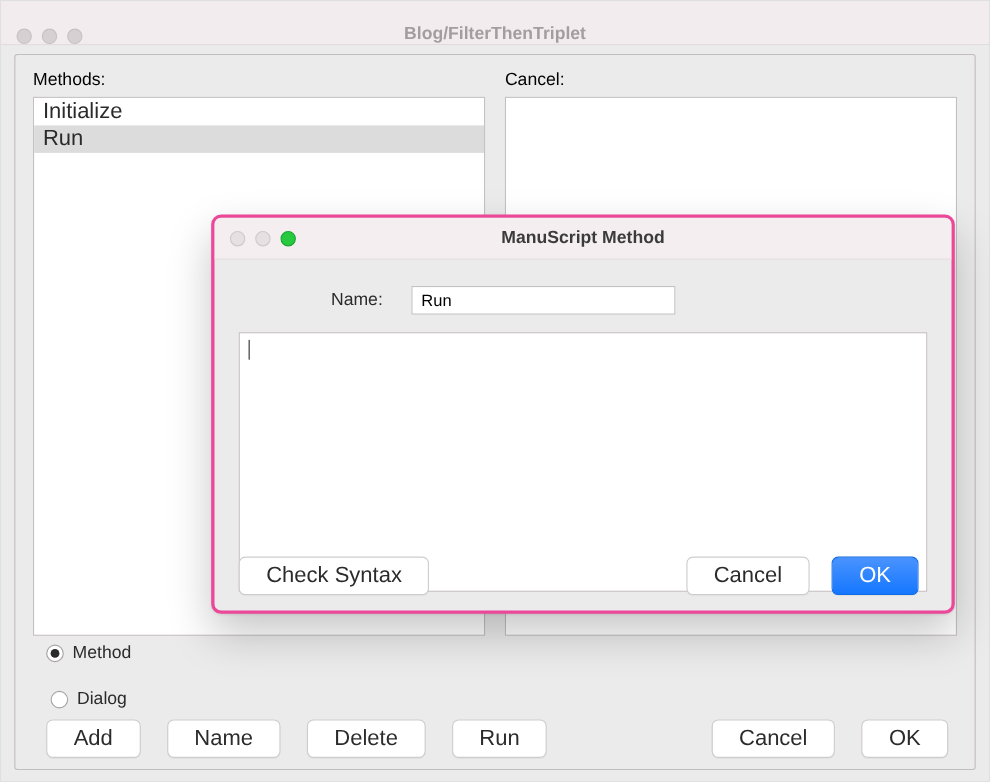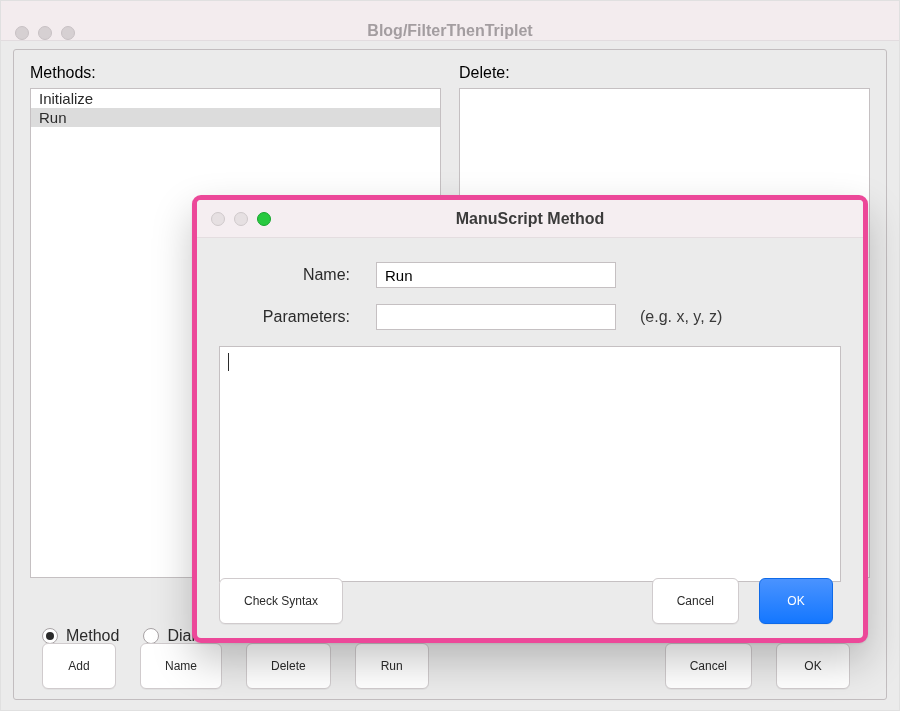--- a/index.html
+++ b/index.html
@@ -66,83 +66,84 @@
   .col { flex: 1 1 0; display: flex; flex-direction: column; }
   .col-label { margin-bottom: 6px; color: #000000; }
   .listbox {
     border: 1px solid #c5c0c2;
     background: #ffffff;
     height: 490px;
     overflow: hidden;
   }
   .listrow {
     padding: 1px 8px;
-    font-size: 15px;
+    font-size: 20px;
     background: #ffffff;
   }
   .listrow.sel {
     background: #dcdcdc;
   }
 
   .radio-row {
     position: absolute;
     left: 28px;
     bottom: 54px;
     display: flex;
     gap: 24px;
-    align-items: flex-end;
+    align-items: center;
+    flex-direction: column;
   }
   .radio-row label { display: flex; align-items: center; gap: 8px; }
   .radio {
     width: 16px; height: 16px;
     border-radius: 50%;
     border: 1px solid #a8a3a5;
     background: #fff;
     display: inline-flex;
     align-items: center; justify-content: center;
   }
   .radio .dot {
     width: 8px; height: 8px; border-radius: 50%; background: #2b2b2b;
   }
 
   .bg-btnrow {
     position: absolute;
-    left: 28px; right: 36px;
+    left: 28px; right: 24px;
     bottom: 10px;
     display: flex;
     gap: 24px;
     align-items: flex-end;
   }
   .bg-btnrow .spacer { flex: 1; }
 
   .btn {
     background: #ffffff;
     border: 1px solid #d0cbcd;
     border-radius: 6px;
-    padding: 15px 24px;
-    font-size: 12px;
+    padding: 5px 24px;
+    font-size: 20px;
     color: #2b2b2b;
     box-shadow: 0 1px 0 rgba(0,0,0,0.04);
     min-width: 74px;
     text-align: center;
   }
   .btn.primary {
     background: #1477ff;
     background: linear-gradient(#4a93ff, #1477ff);
     color: #ffffff;
     border: 1px solid #0f6ae8;
   }
 
   
   .modal {
     position: absolute;
     left: 192px; top: 195px;
-    width: 676px; height: 448px;
+    width: 676px; height: 363px;
     background: #ebebeb;
-    border: 5px solid #ec4899;
+    border: 3px solid #ec4899;
     border-radius: 9px;
     box-shadow: 0 18px 40px rgba(0,0,0,0.22), 0 1px 2px rgba(0,0,0,0.08);
     overflow: hidden;
   }
   .m-titlebar {
     height: 38px;
     background: #f5eef1;
     border-bottom: 1px solid #e4dde0;
     display: flex;
     align-items: center;
@@ -227,21 +228,21 @@
 
     <div class="cols">
       <div class="col">
         <div class="col-label">Methods:</div>
         <div class="listbox" id="methods-list">
             <div class="listrow">Initialize</div>
             <div class="listrow sel">Run</div>
           </div>
       </div>
       <div class="col">
-        <div class="col-label">Delete:</div>
+        <div class="col-label">Cancel:</div>
         <div class="listbox" id="dialogs-list"></div>
       </div>
     </div>
 
     <div class="radio-row">
       <label>
         <span class="radio">
             <span class="dot" id="dot-method"></span>
           </span>
         <span>Method</span>
@@ -274,25 +275,20 @@
       <span class="tl"></span>
     </div>
     <div class="m-title">ManuScript Method</div>
   </div>
 
   <div class="m-form">
     <div class="m-row">
       <div class="lbl">Name:</div>
       <input class="m-input" value="Run" style="">
     </div>
-    <div class="m-row">
-      <div class="lbl">Parameters:</div>
-      <input class="m-input" value="" style="">
-      <div class="m-hint">(e.g. x, y, z)</div>
-    </div>
   </div>
 
   <div class="m-textarea">
     <div class="caret"></div>
   </div>
 
   <div class="m-btnrow">
     <div class="btn">Check Syntax</div>
     <div class="spacer"></div>
     <div class="btn">Cancel</div>

